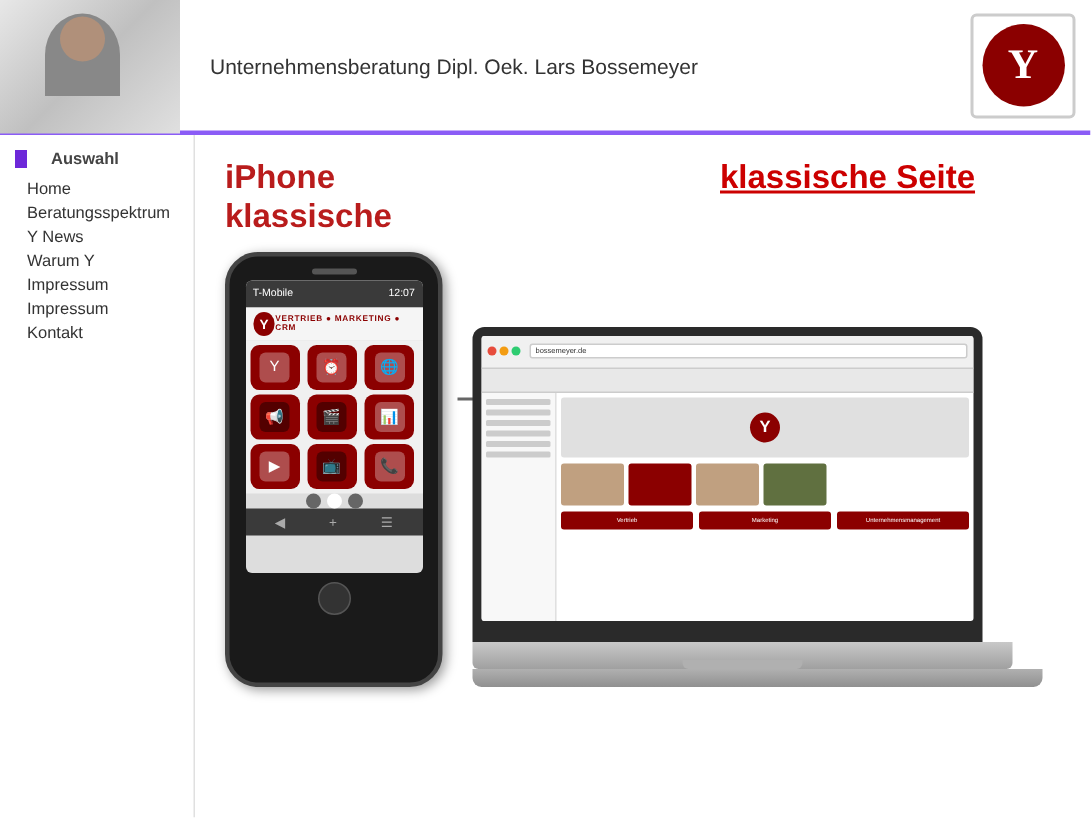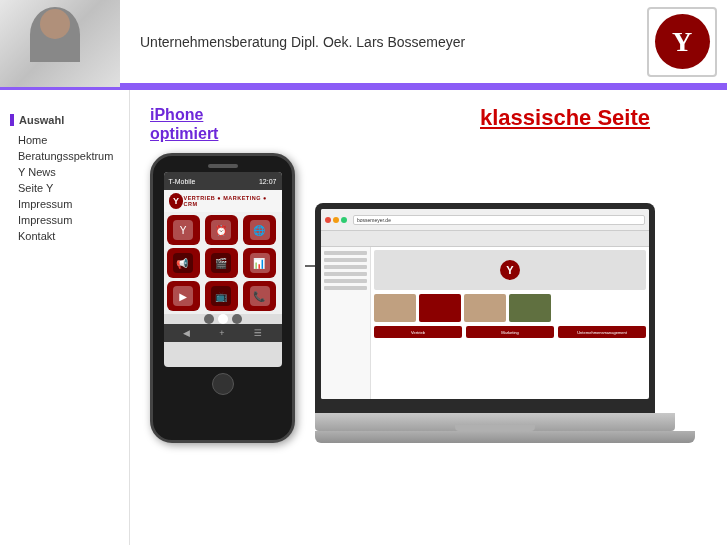--- a/index.html
+++ b/index.html
@@ -10,21 +10,21 @@
       font-family: Arial, sans-serif;
       font-size: 13px;
       overflow: hidden;
     }
 
     
     .header {
       display: flex;
       align-items: center;
       height: 90px;
-      border-bottom: 7px solid #8b5cf6;
+      border-bottom: 3px solid #8b5cf6;
       position: relative;
     }
     .header-photo {
       width: 120px;
       height: 90px;
       background: linear-gradient(135deg, #e8e8e8 0%, #c0c0c0 50%, #e0e0e0 100%);
       position: relative;
       overflow: hidden;
       flex-shrink: 0;
     }
@@ -91,23 +91,22 @@
       width: 130px;
       padding: 10px 10px;
       border-right: 1px solid #e0e0e0;
       flex-shrink: 0;
     }
     .sidebar-section-label {
       font-size: 11px;
       font-weight: bold;
       color: #444;
       margin-bottom: 6px;
-      border-left: 4px solid #6d28d9;
-      padding-left: 5px;
-      margin-top: 14px;
+      border-left: 8px solid #6d28d9;
+      padding-left: 16px;
     }
     .sidebar-item {
       font-size: 11px;
       color: #333;
       padding: 2px 0 2px 8px;
       cursor: pointer;
     }
     .sidebar-item.active {
       font-weight: bold;
     }
@@ -120,24 +119,23 @@
     }
 
     .content-headings {
       display: flex;
       justify-content: flex-start;
       gap: 0;
       margin-bottom: 10px;
     }
 
     .heading-iphone {
-      color: #6d28d9;
-      font-size: 16px;
-      font-weight: bold;
-      text-decoration: underline;
+      color: #b91c1c;
+      font-size: 22px;
+      font-weight: bold;
       width: 200px;
       line-height: 1.2;
       cursor: pointer;
     }
 
     .heading-classic {
       color: #cc0000;
       font-size: 22px;
       font-weight: bold;
       text-decoration: underline;
@@ -446,32 +444,32 @@
   </div>
 </div>
 
 <div class="main">
 
   <div class="sidebar">
     <div class="sidebar-section-label">Auswahl</div>
     <div class="sidebar-item">Home</div>
     <div class="sidebar-item">Beratungsspektrum</div>
     <div class="sidebar-item">Y News</div>
-    <div class="sidebar-item">Seite Y</div>
+    <div class="sidebar-item">Warum Y</div>
     <div class="sidebar-item">Impressum</div>
     <div class="sidebar-item">Impressum</div>
     <div class="sidebar-item">Kontakt</div>
   </div>
 
   <div class="content">
 
     <div class="content-headings">
       <div class="heading-iphone">
         <span>iPhone</span><br>
-        <span>optimiert</span>
+        <span>klassische</span>
       </div>
       <div class="heading-classic">klassische Seite</div>
     </div>
 
     <div class="dash-line"></div>
 
     <div class="devices-row">
 
       <div class="iphone-device">
         <div class="iphone-speaker"></div>

